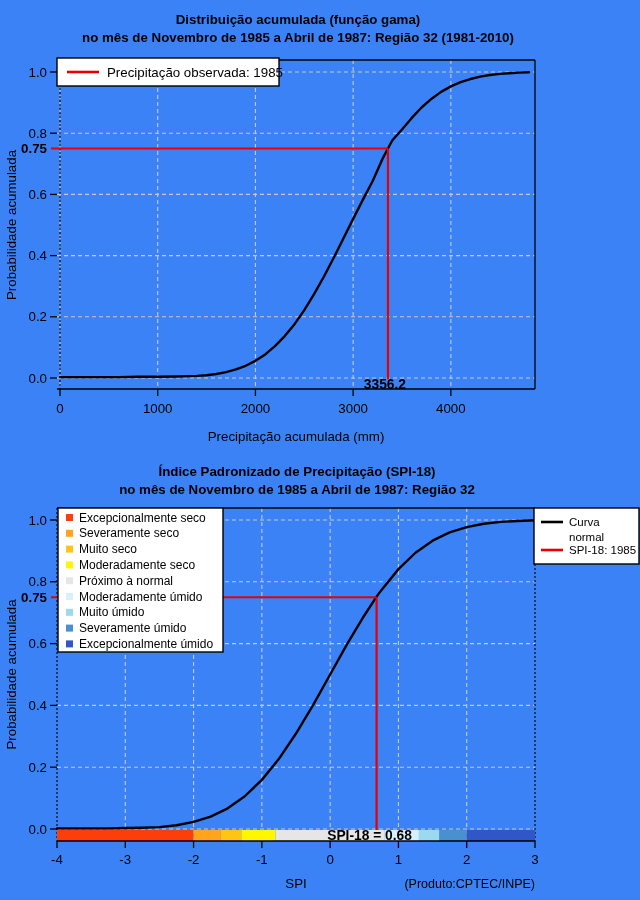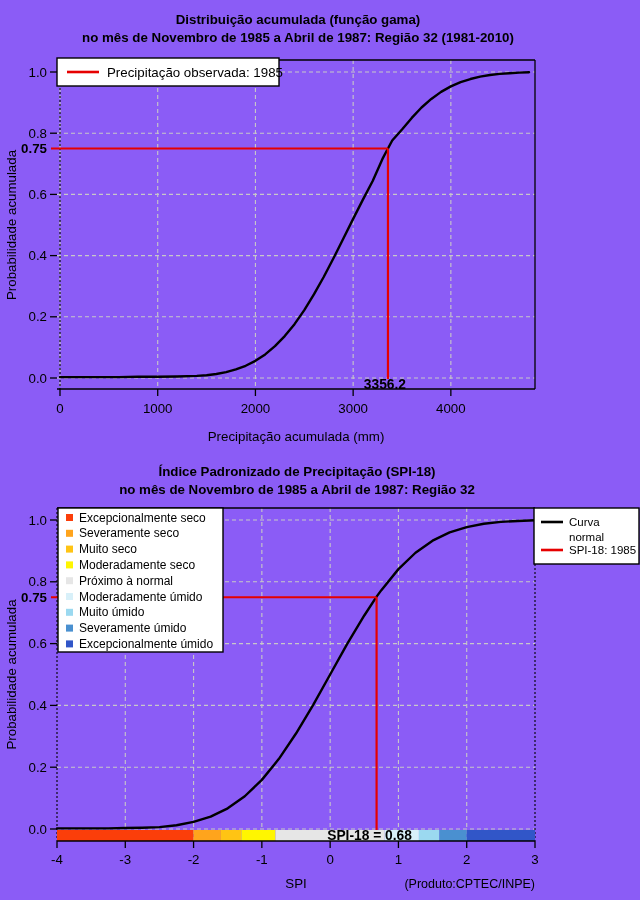--- a/index.html
+++ b/index.html
@@ -1,16 +1,16 @@
 <!DOCTYPE html>
 <html><head>
 <meta charset="utf-8">
 <style>
   html,body{margin:0;padding:0;background:#FFFFFF;}
-  #figure{position:relative;width:640px;height:900px;background:#8b5cf6;overflow:hidden;}
+  #figure{position:relative;width:640px;height:900px;background:#3b82f6;overflow:hidden;}
   svg{display:block;}
   text{font-family:"Liberation Sans","DejaVu Sans",sans-serif;fill:#000000;}
 </style>
 </head>
 <body>
 
 <div id="figure">
   <svg id="plot" width="640" height="900" viewBox="0 0 640 900">
       <text x="298" y="24" font-size="13.3" text-anchor="middle" fill="#000" font-weight="bold">Distribuição acumulada (função gama)</text>
       <text x="298" y="42" font-size="13.3" text-anchor="middle" fill="#000" font-weight="bold">no mês de Novembro de 1985 a Abril de 1987: Região 32 (1981-2010)</text>

